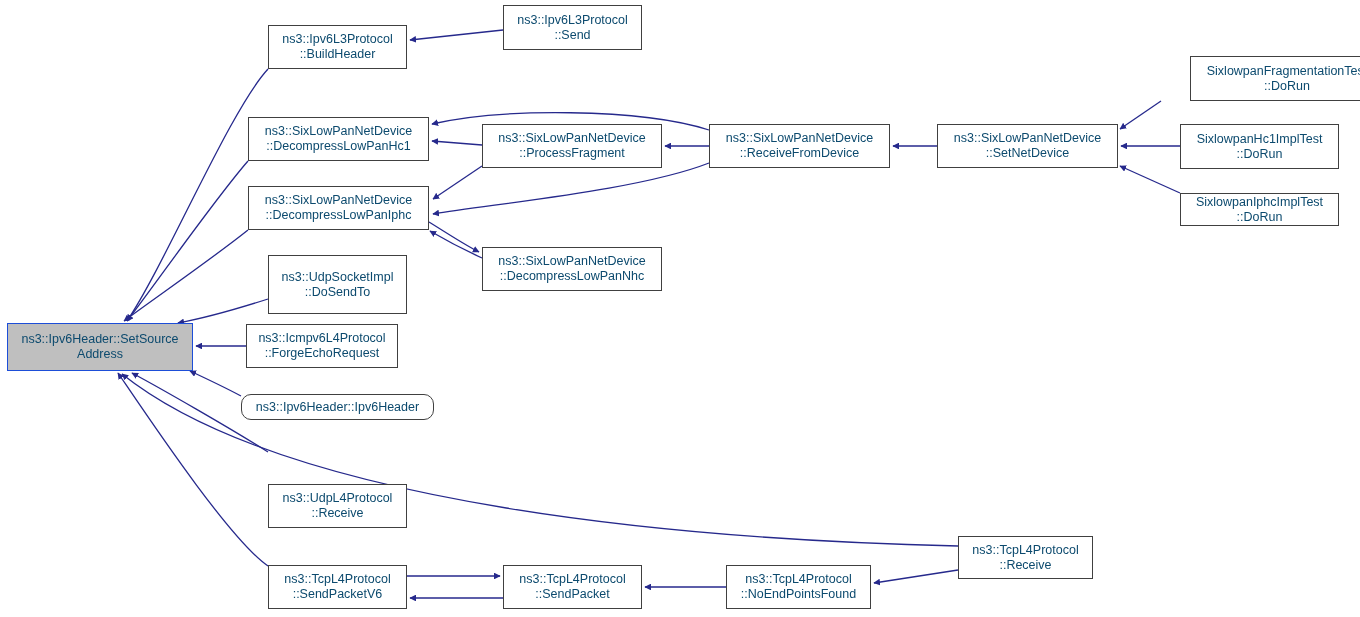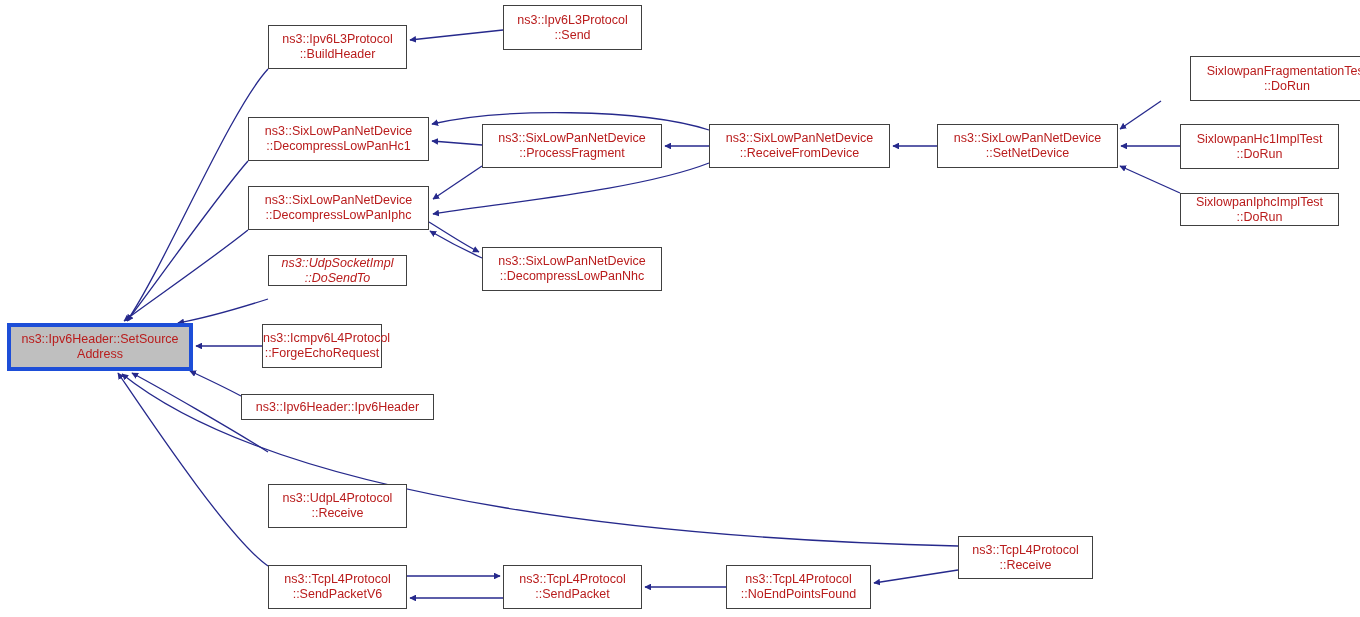--- a/index.html
+++ b/index.html
@@ -16,34 +16,34 @@
     position:absolute;
     left:0;top:0;
     width:1360px;height:617px;
     pointer-events:none;
   }
   .node{
     position:absolute;
     box-sizing:border-box;
     background:#ffffff;
     border:1px solid #404040;
-    color:#b91c1c;
+    color:#0c4a6e;
     font-size:12.5px;
     line-height:15px;
     display:flex;
     align-items:center;
     justify-content:center;
     text-align:center;
     white-space:pre-line;
     letter-spacing:0px;
     z-index:2;
   }
   .node.highlight{
     background:#bfbfbf;
-    border:4px solid #1d4ed8;
+    border:1px solid #1d4ed8;
   }
   .node .lbl{display:block;width:100%;}
 </style>
 </head>
 <body>
 
 <div id="canvas">
   <svg id="edge-layer" viewBox="0 0 1360 617" xmlns="http://www.w3.org/2000/svg">
     <defs>
       <marker id="arrow" viewBox="0 0 10 10" refX="9" refY="5" markerWidth="5.2" markerHeight="5.2" orient="auto-start-reverse">
@@ -96,25 +96,25 @@
       <div class="node" style="left: 709px; top: 124px; width: 181px; height: 44px;"><span class="lbl">ns3::SixLowPanNetDevice
 ::ReceiveFromDevice</span></div>
       <div class="node" style="left: 937px; top: 124px; width: 181px; height: 44px;"><span class="lbl">ns3::SixLowPanNetDevice
 ::SetNetDevice</span></div>
       <div class="node" style="left: 1161px; top: 56px; width: 194px; height: 45px; margin-left: 29px;"><span class="lbl">SixlowpanFragmentationTest
 ::DoRun</span></div>
       <div class="node" style="left: 1180px; top: 124px; width: 159px; height: 45px;"><span class="lbl">SixlowpanHc1ImplTest
 ::DoRun</span></div>
       <div class="node" style="left: 1180px; top: 193px; width: 159px; height: 33px;"><span class="lbl">SixlowpanIphcImplTest
 ::DoRun</span></div>
-      <div class="node" style="left: 268px; top: 255px; width: 139px; height: 31px; font-style: italic;"><span class="lbl">ns3::UdpSocketImpl
+      <div class="node" style="left: 268px; top: 255px; width: 139px; height: 59px;"><span class="lbl">ns3::UdpSocketImpl
 ::DoSendTo</span></div>
-      <div class="node" style="left: 262px; top: 324px; width: 120px; height: 44px;"><span class="lbl">ns3::Icmpv6L4Protocol
+      <div class="node" style="left: 246px; top: 324px; width: 152px; height: 44px;"><span class="lbl">ns3::Icmpv6L4Protocol
 ::ForgeEchoRequest</span></div>
-      <div class="node" style="left: 241px; top: 394px; width: 193px; height: 26px;"><span class="lbl">ns3::Ipv6Header::Ipv6Header</span></div>
+      <div class="node" style="left: 241px; top: 394px; width: 193px; height: 26px; border-radius: 10px;"><span class="lbl">ns3::Ipv6Header::Ipv6Header</span></div>
       <div class="node" style="left: 268px; top: 447px; width: 139px; height: 44px; margin-top: 37px;"><span class="lbl">ns3::UdpL4Protocol
 ::Receive</span></div>
       <div class="node" style="left: 268px; top: 565px; width: 139px; height: 44px;"><span class="lbl">ns3::TcpL4Protocol
 ::SendPacketV6</span></div>
       <div class="node" style="left: 503px; top: 565px; width: 139px; height: 44px;"><span class="lbl">ns3::TcpL4Protocol
 ::SendPacket</span></div>
       <div class="node" style="left: 726px; top: 565px; width: 145px; height: 44px;"><span class="lbl">ns3::TcpL4Protocol
 ::NoEndPointsFound</span></div>
       <div class="node" style="left: 958px; top: 536px; width: 135px; height: 43px;"><span class="lbl">ns3::TcpL4Protocol
 ::Receive</span></div>

